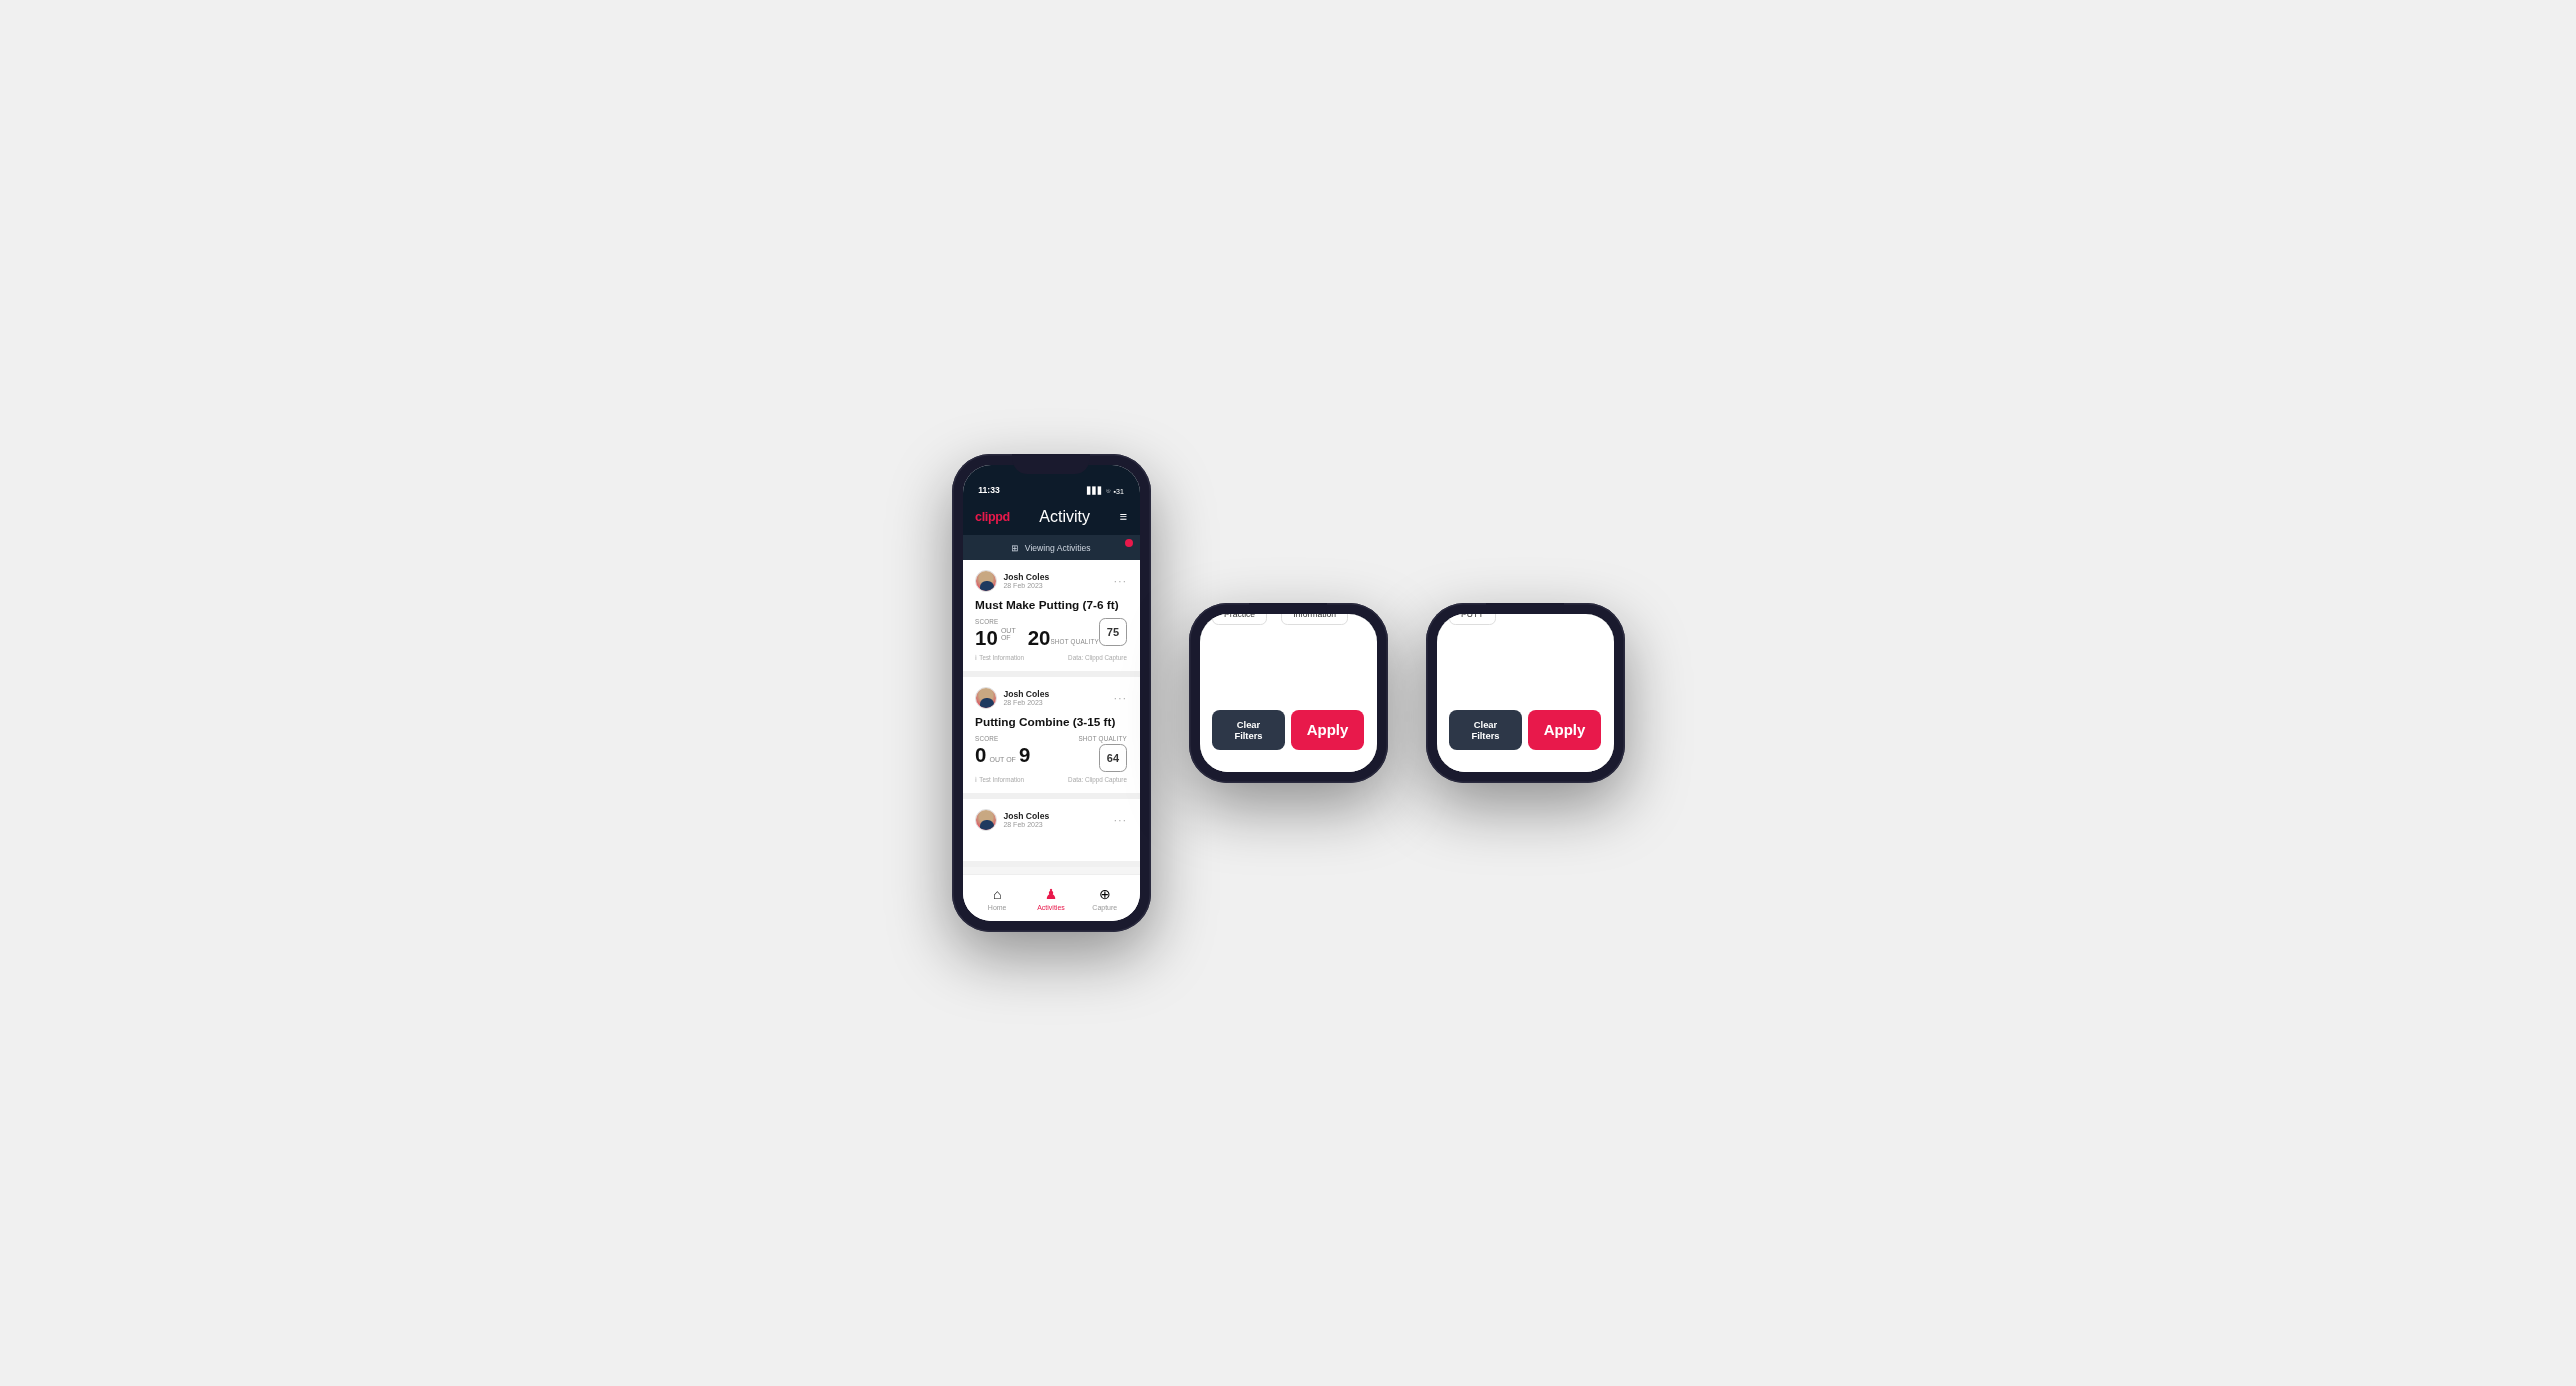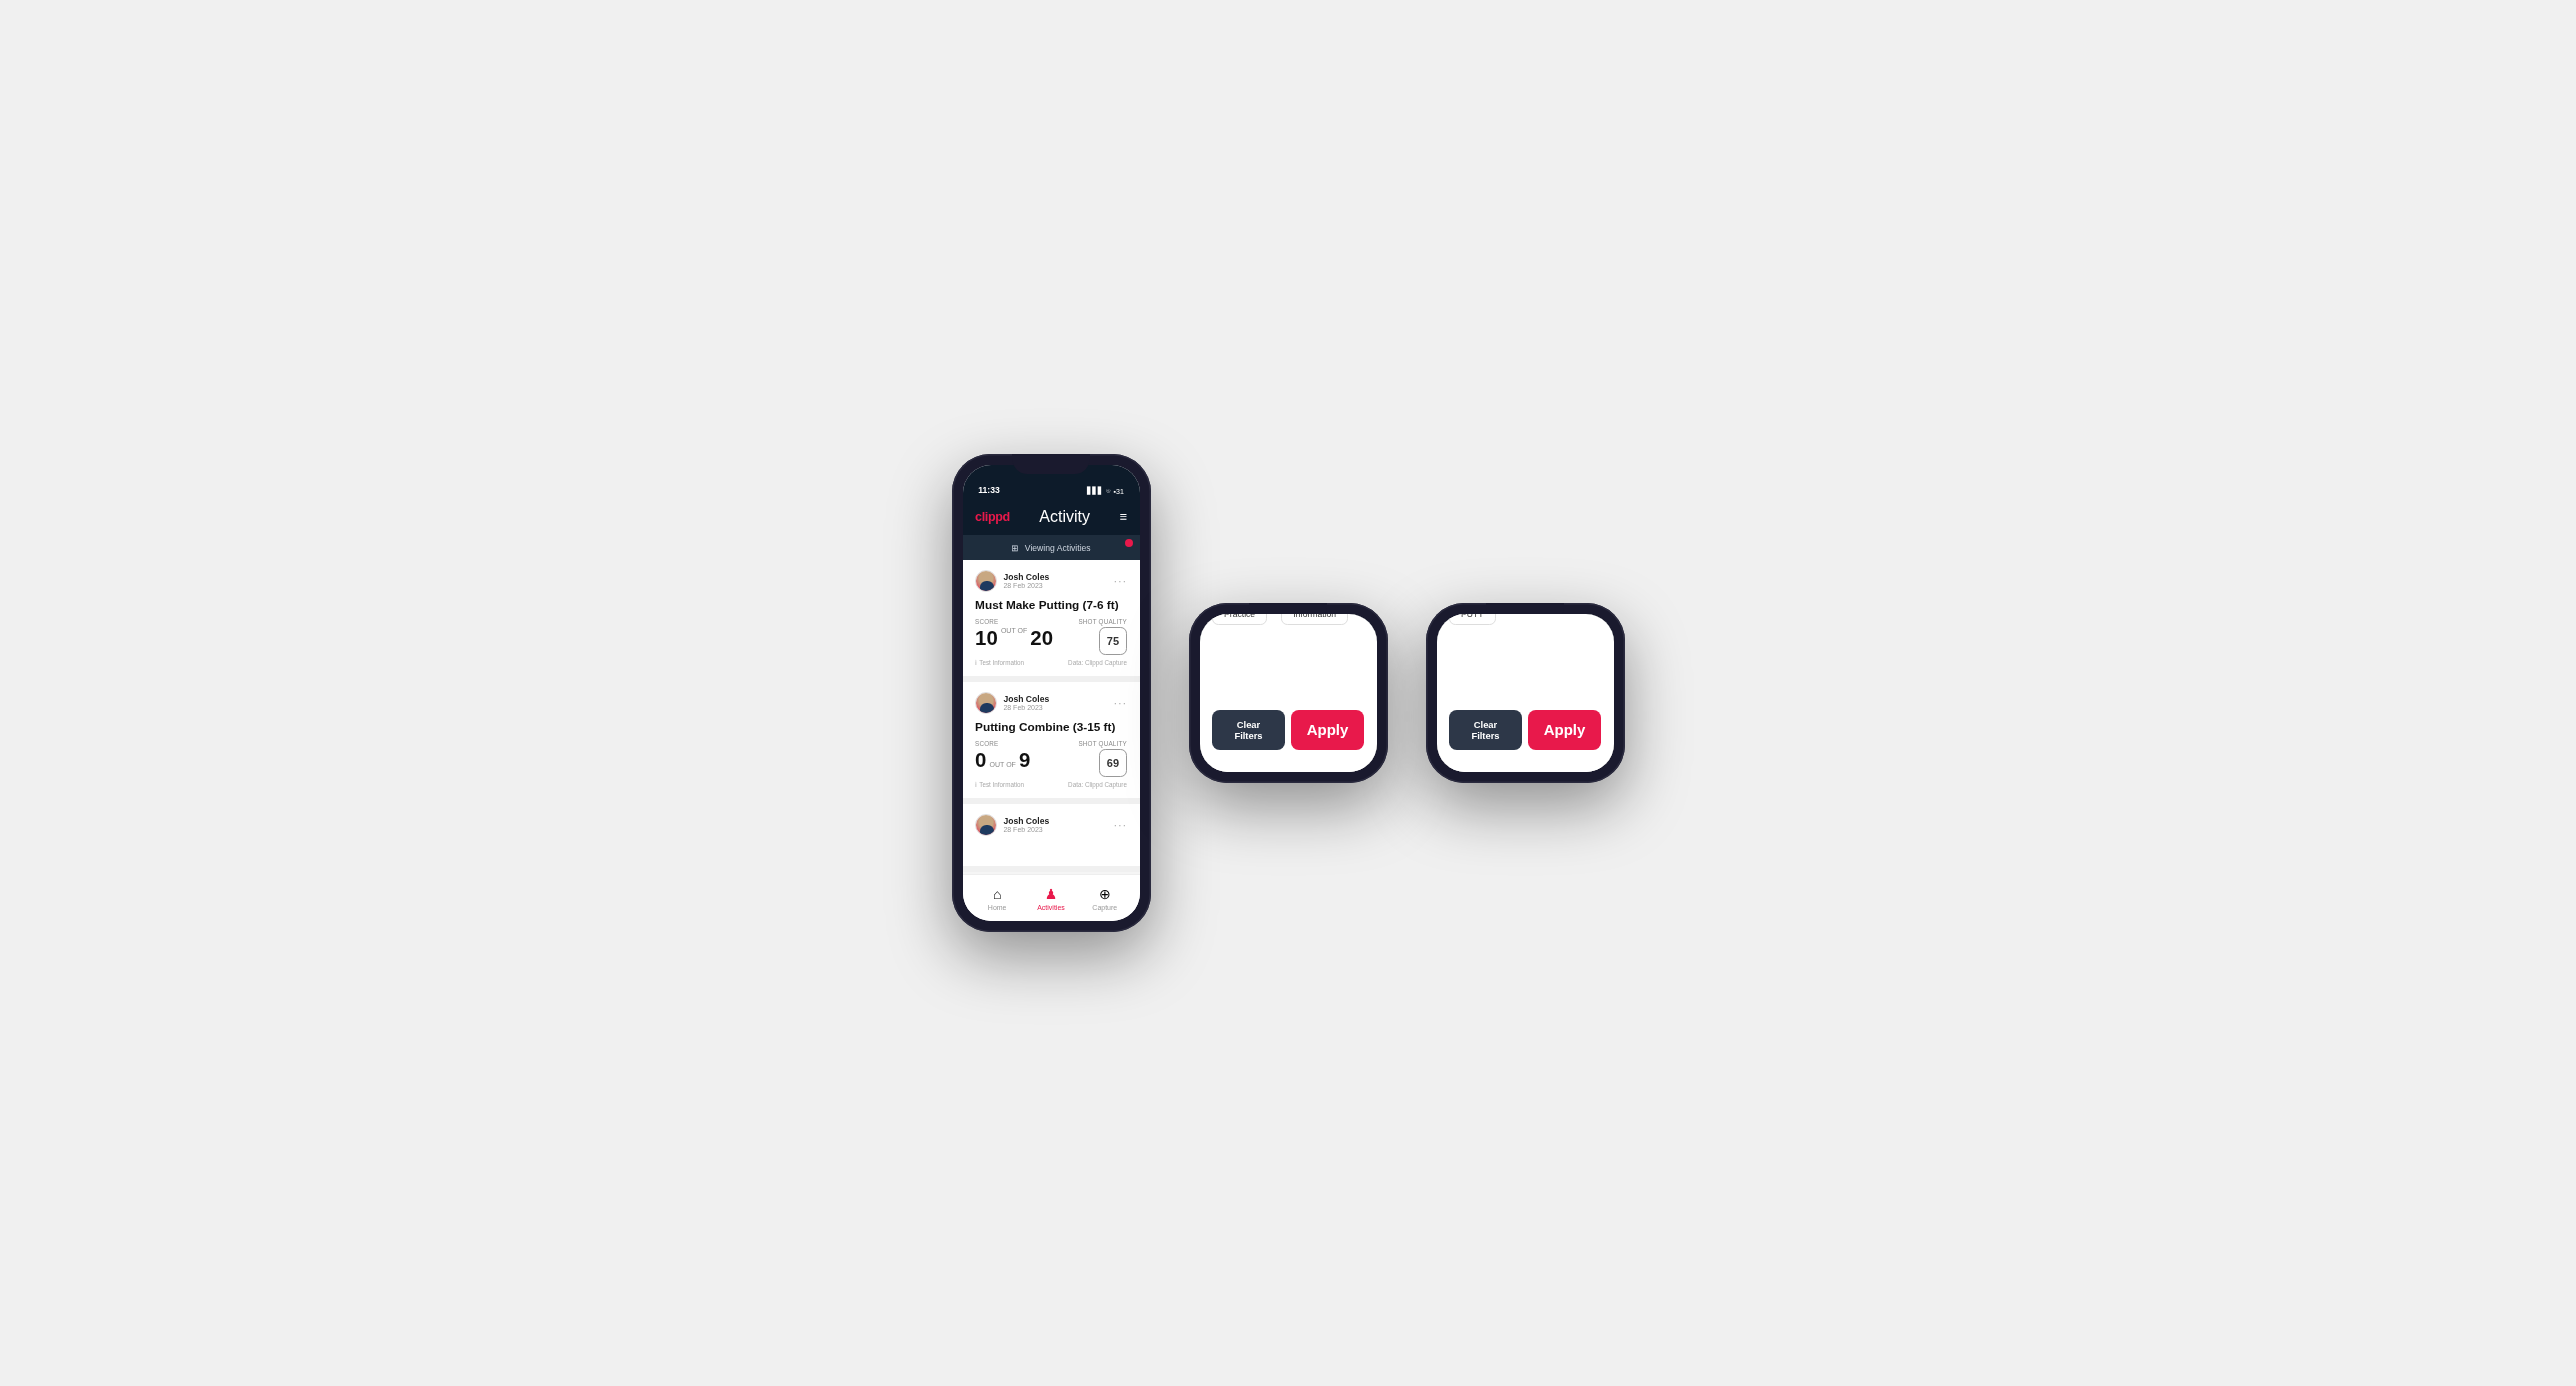--- a/index.html
+++ b/index.html
@@ -370,21 +370,21 @@
           <div class="card-title">Must Make Putting (7-6 ft)</div>
           <div style="display:flex;align-items:flex-start;margin-bottom:3.1px;">
             <div style="flex:1;">
               <div class="stat-label">Score</div>
               <div style="display:flex;align-items:flex-start;">
                 <span class="stat-value">10</span>
                 <span class="stat-out-of">OUT OF</span>
                 <span class="stat-shots">20</span>
               </div>
             </div>
-            <div style="display:flex;flex-direction:column;align-items:flex-end;">
+            <div style="display:flex;align-items:flex-end;">
               <div class="stat-label">Shot Quality</div>
               <div class="shot-quality-badge">75</div>
             </div>
           </div>
           <div class="card-footer">
             <span class="card-footer-text">
               <span style="font-size:7px;">ℹ</span>
               <span>Test Information</span>
             </span>
             <span class="card-footer-text">Data: Clippd Capture</span>
@@ -412,21 +412,21 @@
             <div style="flex:1;">
               <div class="stat-label">Score</div>
               <div style="display:flex;align-items:baseline;">
                 <span class="stat-value">0</span>
                 <span class="stat-out-of">OUT OF</span>
                 <span class="stat-shots">9</span>
               </div>
             </div>
             <div style="display:flex;flex-direction:column;align-items:flex-end;">
               <div class="stat-label">Shot Quality</div>
-              <div class="shot-quality-badge">69</div>
+              <div class="shot-quality-badge">64</div>
             </div>
           </div>
           <div class="card-footer">
             <span class="card-footer-text">
               <span style="font-size:7px;">ℹ</span>
               <span>Test Information</span>
             </span>
             <span class="card-footer-text">Data: Clippd Capture</span>
           </div>
         </div>

